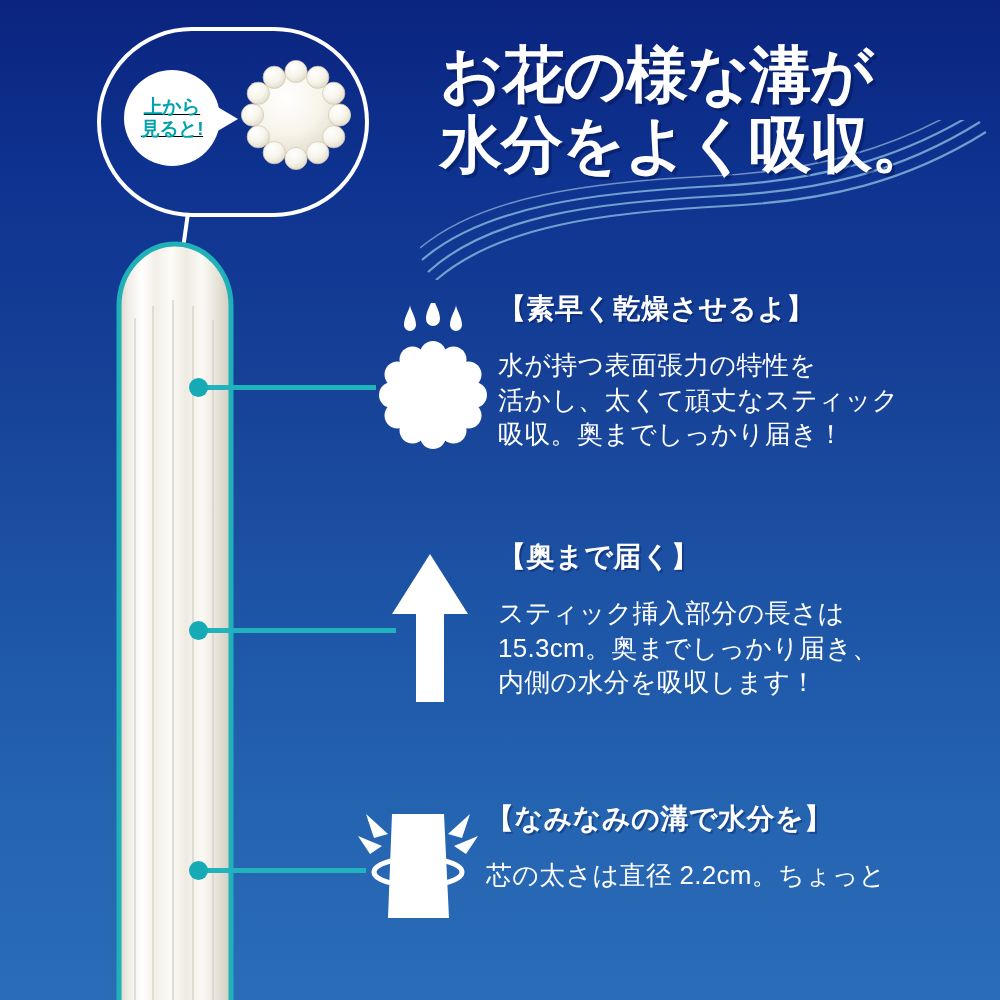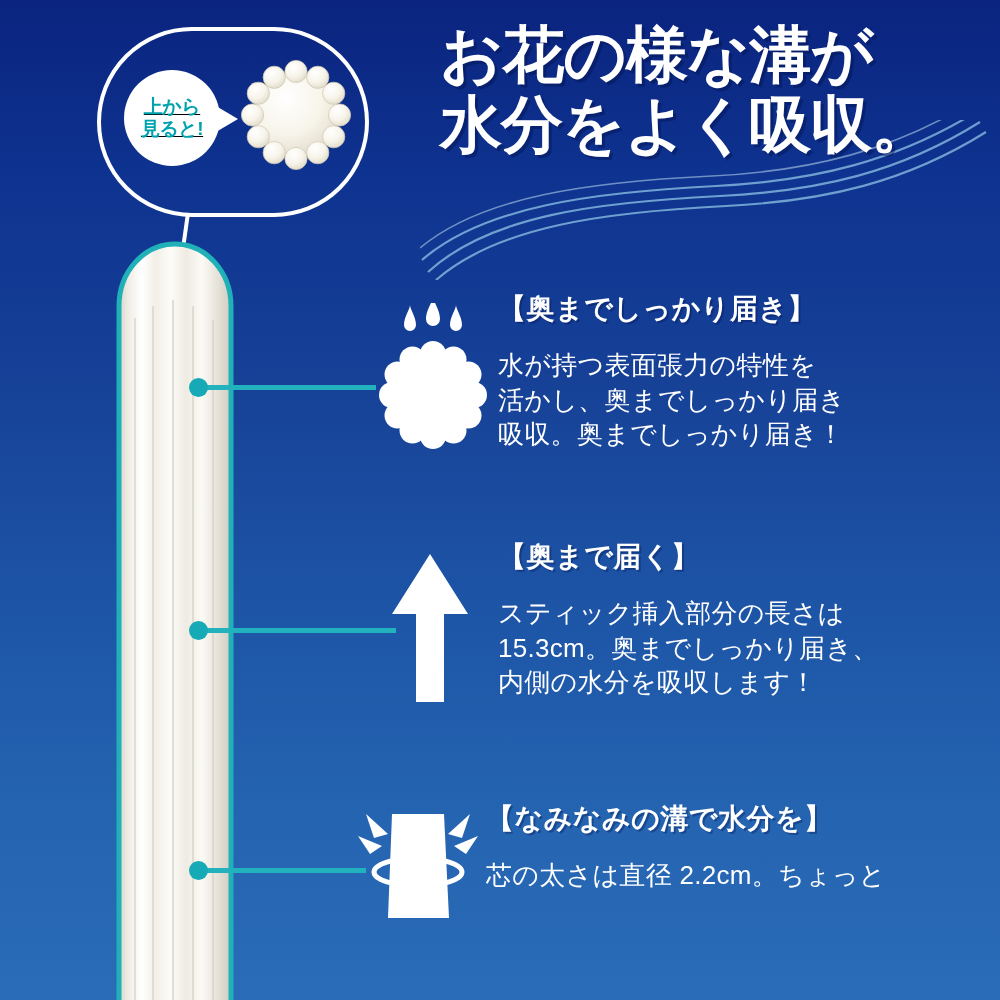--- a/index.html
+++ b/index.html
@@ -29,21 +29,21 @@
     top: 120px;
     width: 580px;
     height: 160px;
     pointer-events: none;
   }
 
   
   .headline {
     position: absolute;
     left: 440px;
-    top: 20px;
+    top: 40px;
     width: 545px;
     color: #ffffff;
     font-size: 62px;
     font-weight: bold;
     line-height: 1.13;
     letter-spacing: -1px;
     text-shadow: 3px 3px 0 rgba(3, 20, 80, 0.45);
     white-space: nowrap;
   }
   .headline .l2 { display: block; }
@@ -256,24 +256,24 @@
         <circle cx="0" cy="41" r="13"></circle>
         <circle cx="-20.5" cy="35.5" r="13"></circle>
         <circle cx="-35.5" cy="20.5" r="13"></circle>
         <circle cx="-41" cy="0" r="13"></circle>
         <circle cx="-35.5" cy="-20.5" r="13"></circle>
         <circle cx="-20.5" cy="-35.5" r="13"></circle>
       </g>
     </svg>
 
     <div class="feat-text" style="left:498px; top:290px;">
-      <div class="feat-title">【奥までしっかり届き】</div>
+      <div class="feat-title">【素早く乾燥させるよ】</div>
       <div class="feat-body">
         <div>水が持つ表面張力の特性を</div>
-        <div>活かし、奥までしっかり届き</div>
+        <div>活かし、太くて頑丈なスティック</div>
         <div>吸収。奥までしっかり届き！</div>
       </div>
     </div>
   </div>
 
   <div class="feature">
     <svg class="feat-icon" style="left:388px; top:552px; width:84px; height:152px;" viewBox="0 0 84 152">
       <path d="M42,2 L80,62 L56,62 L56,150 L28,150 L28,62 L4,62 Z" fill="#ffffff"></path>
     </svg>
 

